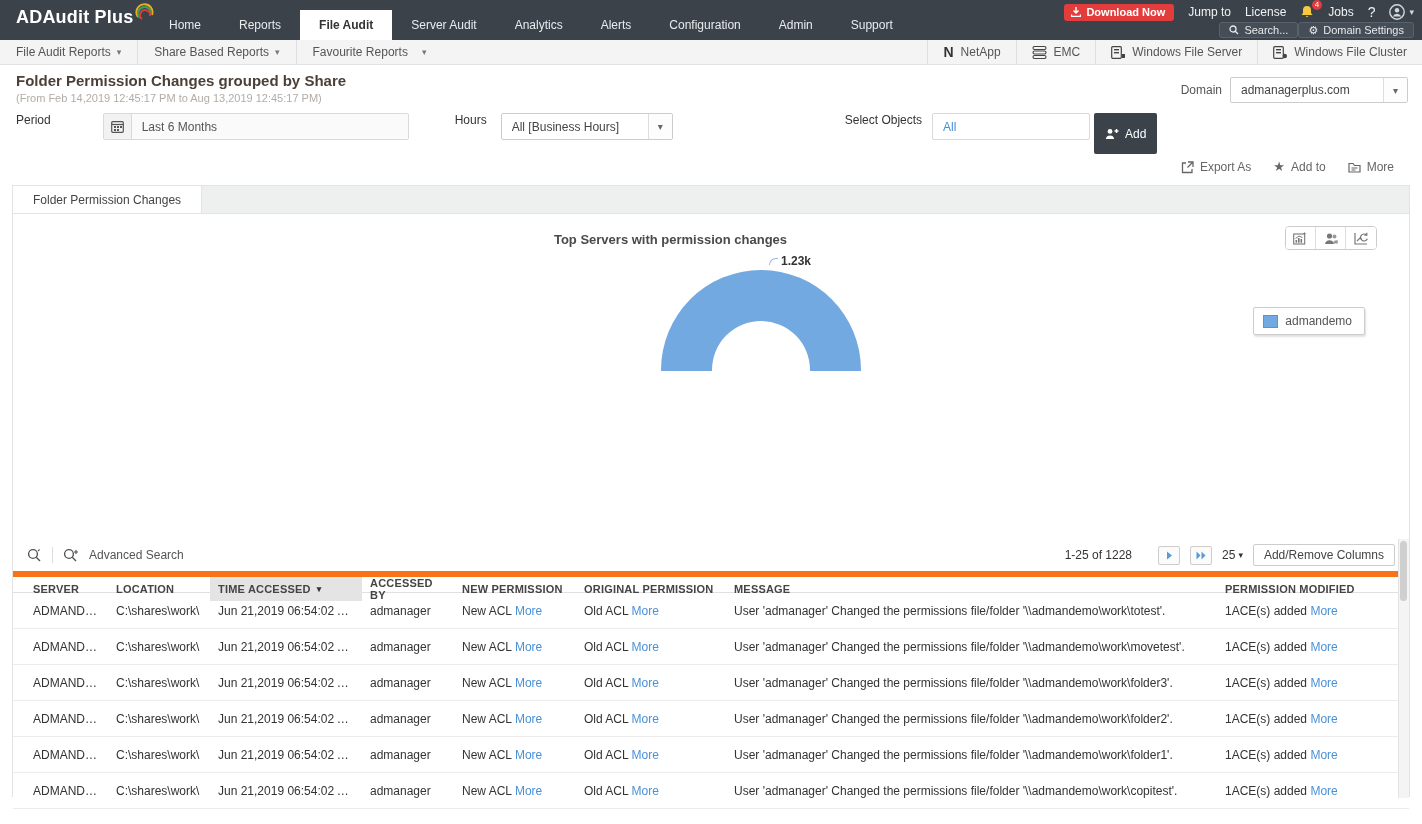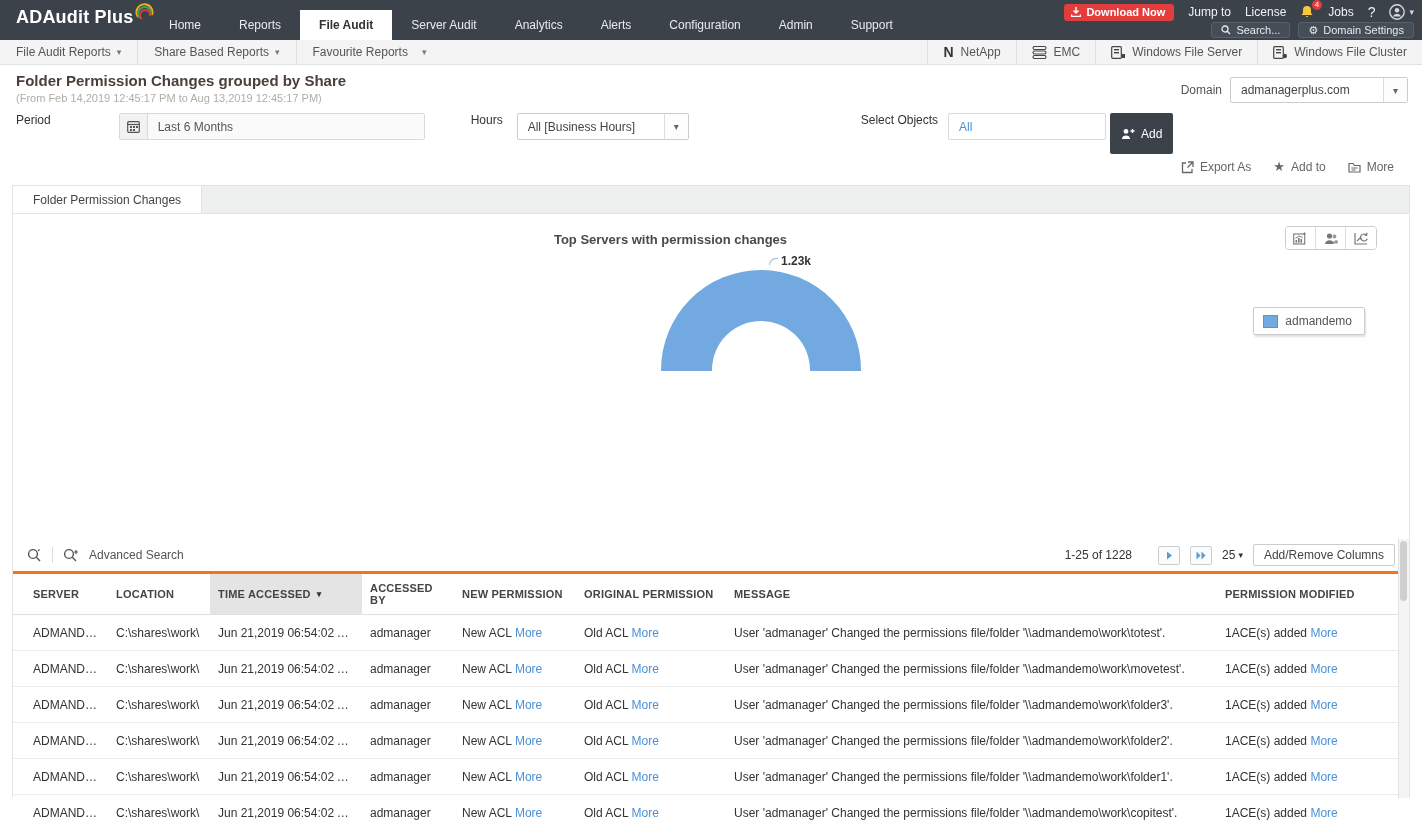--- a/index.html
+++ b/index.html
@@ -9,21 +9,21 @@
 
   
   .topbar { position:relative; height:40px; background:#3b424a; }
   .logo { position:absolute; left:16px; top:7px; color:#fff; font-size:18px; font-weight:bold;
     display:flex; align-items:flex-start; letter-spacing:.2px; }
   .logo .swoosh { margin-left:2px; margin-top:-4px; }
   .mainnav { position:absolute; left:150px; bottom:0; display:flex; align-items:flex-end; height:40px; }
   .nav-item { color:#e9ebed; font-size:12px; padding:0 19px; height:30px; line-height:30px; cursor:pointer; }
   .nav-item.active { background:#fff; color:#333; font-weight:bold; }
   .tr1 { position:absolute; right:8px; top:3px; display:flex; align-items:center; gap:14px; height:18px; }
-  .tr2 { position:absolute; right:8px; top:22px; display:flex; align-items:center; gap:8px; height:16px; }
+  .tr2 { position:absolute; right:8px; top:22px; display:flex; align-items:center; height:16px; }
   .dl-btn { background:#e23c3c; color:#fff; font-size:11px; font-weight:bold; border-radius:3px;
     padding:2px 9px 3px 7px; display:flex; align-items:center; gap:5px; cursor:pointer; }
   .tr-link { color:#f0f2f4; font-size:12px; cursor:pointer; }
   .bell { position:relative; cursor:pointer; }
   .badge { position:absolute; top:-5px; right:-8px; background:#e23c3c; color:#fff; font-size:8px;
     border-radius:6px; padding:0 3px; line-height:10px; }
   .chip { background:#454e56; border:1px solid #59626a; border-radius:3px; color:#e8eaec;
     font-size:11px; padding:1px 9px; display:flex; align-items:center; gap:5px; cursor:pointer; }
 
   
@@ -44,21 +44,21 @@
   .domainbox { position:absolute; right:14px; top:12px; display:flex; align-items:center; gap:8px; }
   .domain-label { font-size:12px; color:#555; }
   .select { display:flex; align-items:center; border:1px solid #ccc; border-radius:2px; background:#fff; height:26px; }
   .select .val { font-size:12px; color:#444; padding:0 10px; }
   .select .arrow { border-left:1px solid #ddd; height:100%; width:24px; display:flex;
     align-items:center; justify-content:center; color:#666; font-size:10px; background:#fdfdfd; }
 
   
   .filterrow { height:40px; display:flex; padding:0 16px; }
   .f-label { font-size:12px; color:#333; }
-  .period-group { display:flex; margin-left:68px; border:1px solid #d9d9d9; border-radius:2px; height:27px; }
+  .period-group { display:flex; margin-left:52px; border:1px solid #d9d9d9; border-radius:2px; height:27px; }
   .cal-cell { width:28px; background:#f2f2f2; border-right:1px solid #d9d9d9;
     display:flex; align-items:center; justify-content:center; }
   .period-input { width:276px; background:#fafafa; font-size:12px; color:#555;
     display:flex; align-items:center; padding:0 10px; }
   .hours-label { margin-left:46px; }
   .hours-select { margin-left:14px; width:172px; height:27px; }
   .hours-select .val { flex:1; }
   .objects-label { margin-left:172px; }
   .objects-input { margin-left:10px; width:158px; height:27px; border:1px solid #d9d9d9;
     border-radius:2px; display:flex; align-items:center; padding:0 10px;
@@ -108,21 +108,21 @@
   .adv-label { font-size:12px; color:#555; cursor:pointer; }
   .tt-right { display:flex; align-items:center; gap:10px; }
   .pg-range { font-size:12px; color:#333; margin-right:16px; }
   .pg-btn { width:22px; height:19px; border:1px solid #ccc; border-radius:2px; background:#fbfbfb;
     display:flex; align-items:center; justify-content:center; cursor:pointer; }
   .pg-size { font-size:12px; color:#333; display:flex; align-items:center; gap:3px; cursor:pointer; }
   .cols-btn { border:1px solid #ccc; border-radius:2px; background:#fff; font-size:12px; color:#444;
     padding:3px 10px; cursor:pointer; }
 
   .grid-row { display:grid; grid-template-columns:95px 102px 152px 92px 122px 150px 1fr 192px; align-items:center; }
-  .thead { height:44px; border-top:3px solid #f97316; border-bottom:1px solid #e0e0e0; }
+  .thead { height:22px; border-top:6px solid #f97316; border-bottom:1px solid #e0e0e0; }
   .th { font-size:11px; font-weight:bold; color:#444; letter-spacing:.2px; padding:0 8px;
     height:100%; display:flex; align-items:center; cursor:pointer; }
   .th:first-child { padding-left:20px; }
   .th.sorted { background:#e4e4e4; gap:6px; }
   .trow { height:36px; border-bottom:1px solid #ececec; font-size:12px; color:#333; }
   .td { padding:0 8px; overflow:hidden; white-space:nowrap; text-overflow:ellipsis; }
   .td:first-child { padding-left:20px; }
   .morelink { color:#4a90d6; cursor:pointer; }
 
   .scrolltrack { position:absolute; right:0; top:353px; width:11px; height:259px;

